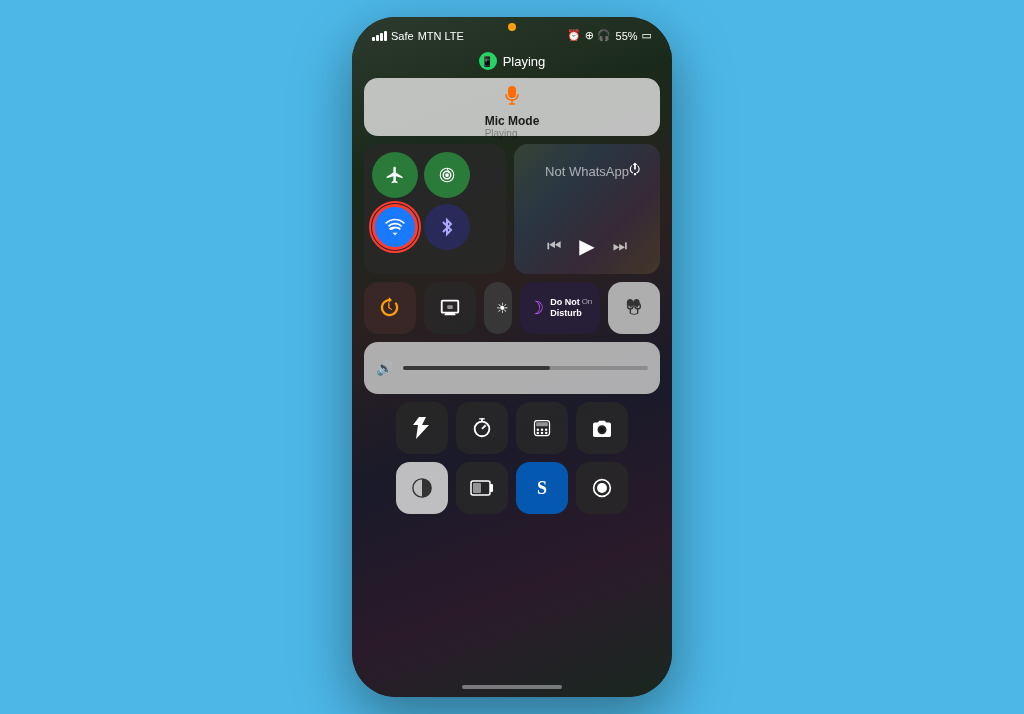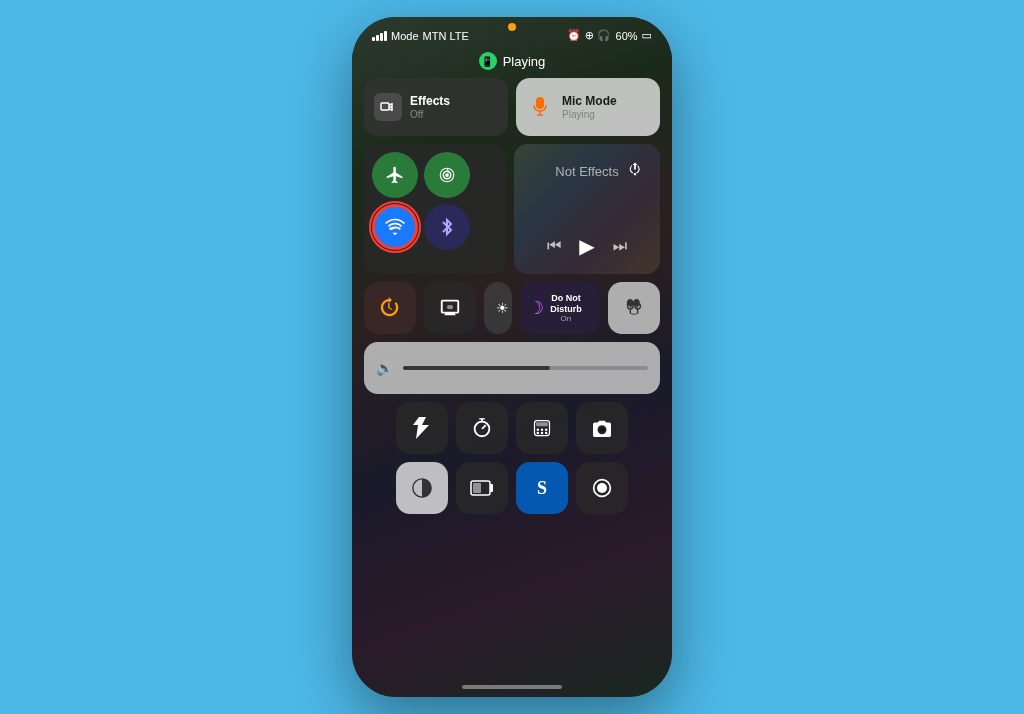--- a/index.html
+++ b/index.html
@@ -115,21 +115,21 @@
       background: rgba(50,50,50,0.85);
       flex-direction: row;
       align-items: center;
       justify-content: flex-start;
       gap: 8px;
     }
     .tile-mic {
       flex: 1;
       height: 58px;
       background: rgba(220,220,220,0.85);
-      flex-direction: row;
+      flex-direction: column;
       align-items: center;
       justify-content: flex-start;
       gap: 8px;
     }
     .tile-label {
       font-size: 12px;
       font-weight: 600;
       line-height: 1.2;
     }
     .tile-sublabel {
@@ -290,22 +290,21 @@
       padding: 6px 8px;
       gap: 6px;
       cursor: pointer;
     }
     .dnd-moon {
       color: #bf5af2;
       font-size: 18px;
     }
     .dnd-text {
       display: flex;
-      flex-direction: column;
-      text-align: center;
+      flex-direction: row;
     }
     .dnd-label {
       color: white;
       font-size: 9px;
       font-weight: 600;
       line-height: 1.2;
     }
     .dnd-sub {
       color: rgba(255,255,255,0.6);
       font-size: 8px;
@@ -402,55 +401,40 @@
     <div class="top-indicator"></div>
 
     <div class="status-bar">
       <div class="status-left">
         <div class="signal-bars">
           <div class="signal-bar" style="height:4px"></div>
           <div class="signal-bar" style="height:6px"></div>
           <div class="signal-bar" style="height:8px"></div>
           <div class="signal-bar" style="height:10px"></div>
         </div>
-        <span style="color:white;font-size:11px;">Mode</span>
+        <span style="color:white;font-size:11px;">Safe</span>
         <span style="color:white;font-size:11px;">MTN LTE</span>
       </div>
       <div class="status-right">
         <span style="font-size:11px;">⏰</span>
         <span style="font-size:11px;">⊕</span>
         <span style="font-size:11px;">🎧</span>
-        <span style="color:white;font-size:11px;">60%</span>
+        <span style="color:white;font-size:11px;">55%</span>
         <span style="font-size:11px;color:white;">▭</span>
       </div>
     </div>
 
     <div class="whatsapp-bar">
       <div class="whatsapp-icon" style="color:white;">📱</div>
       <span style="color:white;font-size:13px;font-weight:500;">Playing</span>
     </div>
 
     <div class="controls-grid">
 
       <div class="row">
-        <div class="tile tile-effects">
-          <div class="effects-icon">
-            <svg width="16" height="16" viewBox="0 0 16 16" fill="white">
-              <rect x="1" y="4" width="8" height="7" rx="1" fill="none" stroke="white" stroke-width="1.5"></rect>
-              <line x1="9" y1="6" x2="12" y2="5" stroke="white" stroke-width="1.5"></line>
-              <line x1="9" y1="8" x2="12" y2="8" stroke="white" stroke-width="1.5"></line>
-              <line x1="9" y1="10" x2="12" y2="11" stroke="white" stroke-width="1.5"></line>
-              <line x1="12" y1="4" x2="12" y2="12" stroke="white" stroke-width="1.5"></line>
-            </svg>
-          </div>
-          <div>
-            <div class="tile-label" style="color:white;">Effects</div>
-            <div class="tile-sublabel" style="color:rgba(255,255,255,0.6);">Off</div>
-          </div>
-        </div>
         <div class="tile tile-mic">
           <div class="mic-icon-container">
             <svg width="14" height="20" viewBox="0 0 14 20" fill="none">
               <rect x="3" y="0" width="8" height="12" rx="4" fill="#ff6b00"></rect>
               <path d="M1 8 Q1 14 7 14 Q13 14 13 8" stroke="#ff6b00" stroke-width="1.5" fill="none"></path>
               <line x1="7" y1="14" x2="7" y2="18" stroke="#ff6b00" stroke-width="1.5"></line>
               <line x1="4" y1="18" x2="10" y2="18" stroke="#ff6b00" stroke-width="1.5"></line>
             </svg>
           </div>
           <div>
@@ -493,21 +477,21 @@
         </div>
 
         <div class="now-playing">
           <div class="now-playing-bg"></div>
           <div class="now-playing-content">
             <div class="airplay-icon">
               <svg width="14" height="14" viewBox="0 0 24 24" fill="white">
                 <path d="M6.62 5.42C4.42 7.02 3 9.34 3 12c0 3.31 1.97 6.17 4.82 7.62L9 18.13C6.65 17.11 5 14.73 5 12c0-2.16.86-4.11 2.25-5.54L6.62 5.42zM17.38 5.42l-1.63 1.04C17.14 7.89 18 9.84 18 12c0 2.73-1.65 5.11-4 6.13l1.18 1.49C18.03 18.17 20 15.31 20 12c0-2.66-1.42-4.98-3.62-6.58zM12 1L8 5h2.5v8h3V5H16L12 1zm0 18c-1.1 0-2 .9-2 2s.9 2 2 2 2-.9 2-2-.9-2-2-2z"></path>
               </svg>
             </div>
-            <div class="not-playing-text">Not Effects</div>
+            <div class="not-playing-text">Not WhatsApp</div>
             <div class="playback-controls">
               <span class="skip-btn">⏮</span>
               <span class="play-btn">▶</span>
               <span class="skip-btn">⏭</span>
             </div>
           </div>
         </div>
       </div>
 
       <div class="row" style="align-items:stretch;">

